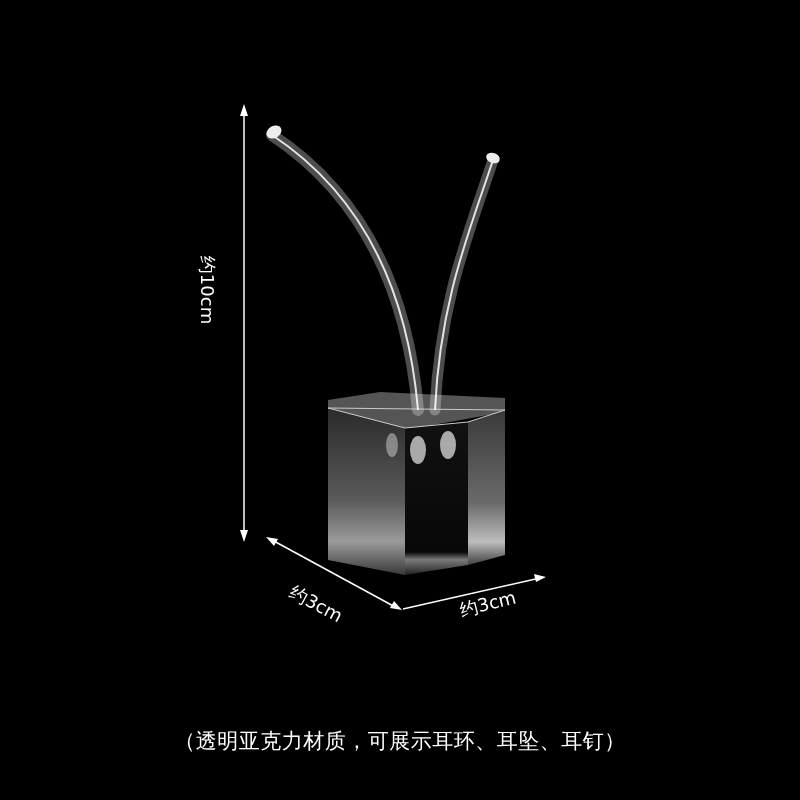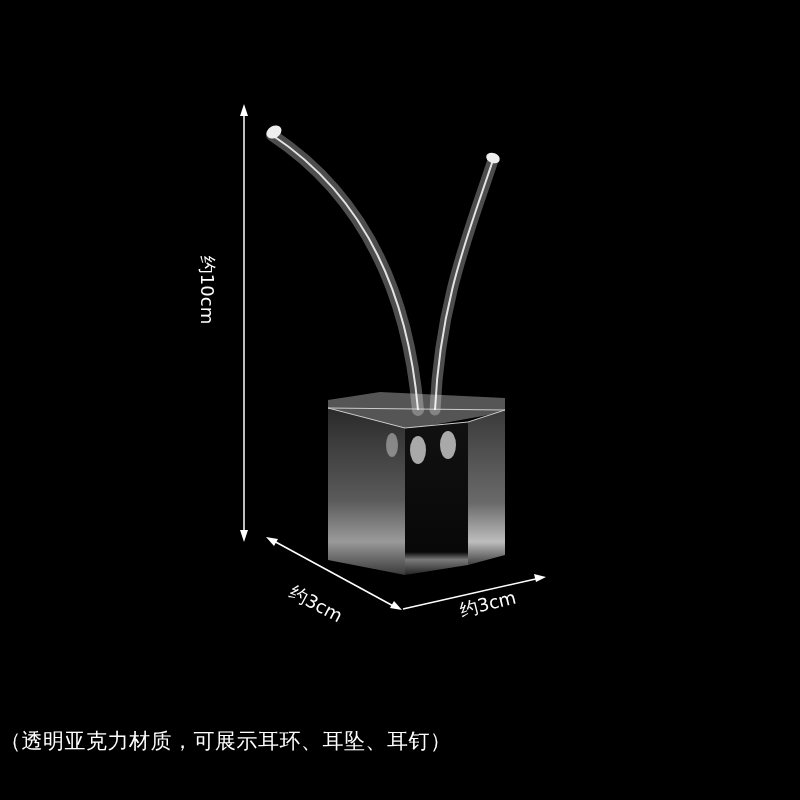--- a/index.html
+++ b/index.html
@@ -2,21 +2,21 @@
 <html><head>
 <meta charset="utf-8">
 <style>
   html, body { margin:0; padding:0; background:#000; }
   body { width:800px; height:800px; position:relative; overflow:hidden; font-family:"DejaVu Sans", sans-serif; color:#fff; }
   #scene { position:absolute; left:0; top:0; width:800px; height:800px; }
   .label { position:absolute; color:#fff; font-size:18px; white-space:nowrap; }
   #label-height { left:207px; top:290px; transform:translate(-50%,-50%) rotate(90deg); transform-origin:center; }
   #label-depth { left:316px; top:604px; transform:translate(-50%,-50%) rotate(28deg); }
   #label-width { left:488px; top:604px; transform:translate(-50%,-50%) rotate(-14deg); }
-  #caption { position:absolute; left:0; right:0; top:727px; font-size:21px; letter-spacing:0.5px; }
+  #caption { position:absolute; left:0; right:0; top:727px; text-align:center; font-size:21px; letter-spacing:0.5px; }
 </style>
 </head>
 <body>
 
 <svg id="scene" viewBox="0 0 800 800" xmlns="http://www.w3.org/2000/svg">
   <defs>
     <linearGradient id="cubeLeft" x1="0" y1="0" x2="0" y2="1">
       <stop offset="0" stop-color="#2a2a2a"></stop>
       <stop offset="0.55" stop-color="#5a5a5a"></stop>
       <stop offset="0.8" stop-color="#9a9a9a"></stop>

